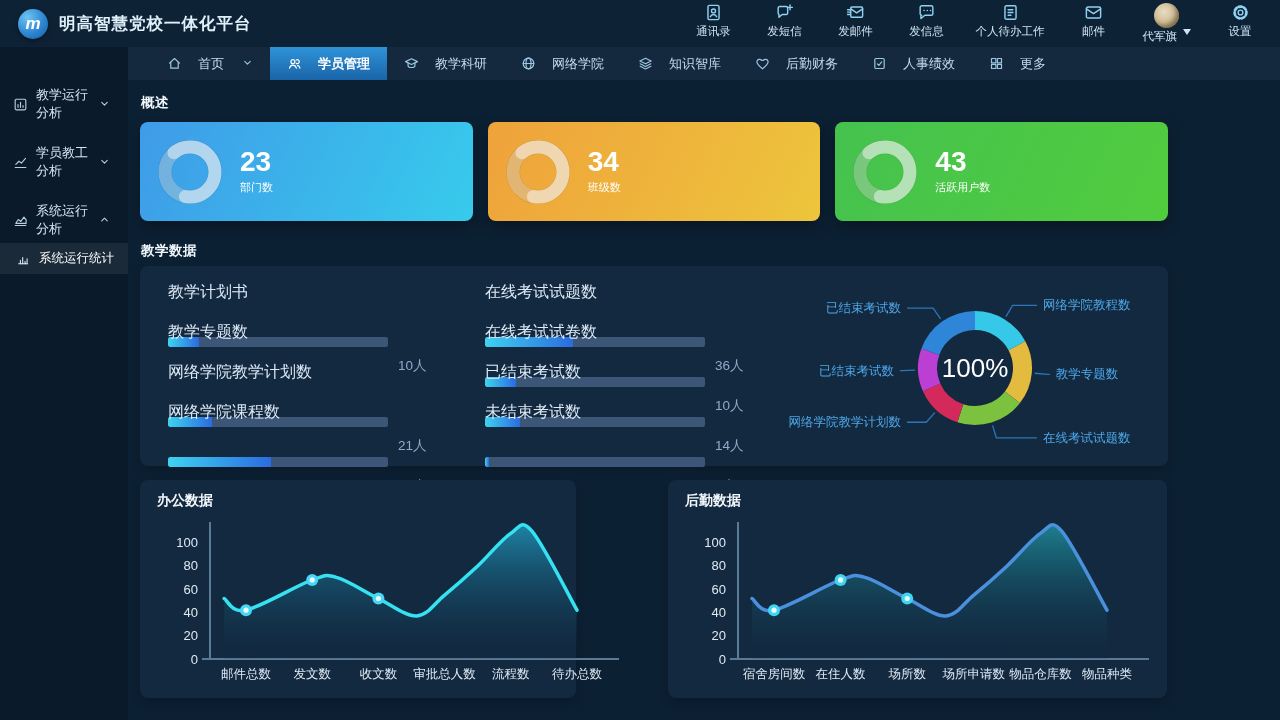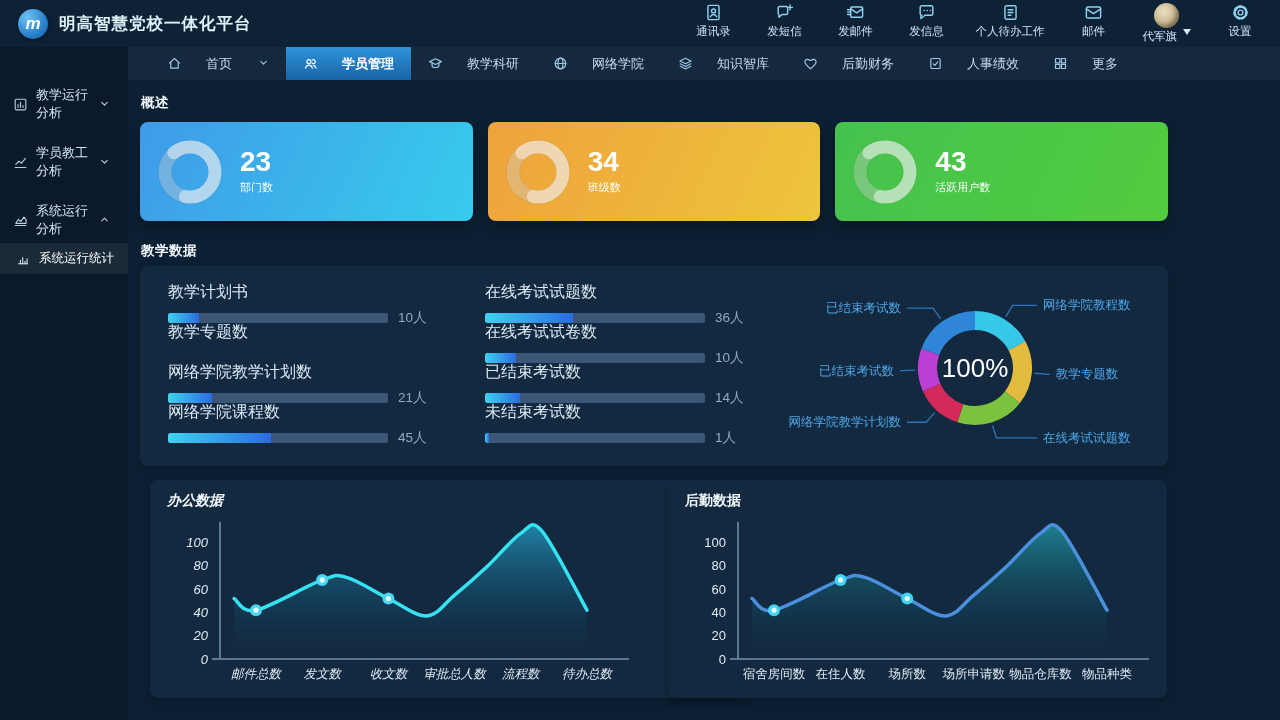--- a/index.html
+++ b/index.html
@@ -34,21 +34,21 @@
                 padding:0 10px 0 13px; color:#d5e4f0; font-size:13px; cursor:pointer; }
   .side-group .icn { color:#b9cede; margin-right:8px; flex:0 0 15px; }
   .side-group .chev { margin-left:auto; color:#9db6ca; }
   .side-sub { position:absolute; left:0; top:196px; width:128px; height:31px; display:flex; align-items:center;
               padding:0 10px 0 16px; background:rgba(255,255,255,.07); color:#fff; font-size:12.5px; cursor:pointer; }
   .side-sub .icn { color:#e2eef8; margin-right:9px; flex:0 0 14px; }
 
   
   .navbar { position:absolute; left:128px; top:47px; width:1152px; height:33px;
             background:#15293e; display:flex; align-items:stretch; z-index:4; padding-left:22px; }
-  .nav-item { display:flex; align-items:center; gap:24px; padding:0 17px; font-size:13px;
+  .nav-item { display:flex; align-items:center; gap:16px; padding:0 17px; font-size:13px;
               color:#c6dcec; cursor:pointer; white-space:nowrap; }
   .nav-item .icn { color:#9cc6e2; }
   .nav-item.active { background:linear-gradient(180deg,#2f93d8,#1a64a8); color:#fff; font-weight:bold; }
   .nav-item.active .icn { color:#fff; }
   .nav-chev { margin-left:2px; color:#9db6ca; }
 
   
   .content { position:absolute; left:128px; top:80px; width:1152px; height:640px; }
   .section-title { position:absolute; font-size:13.5px; color:#f0f6fb; font-weight:bold; letter-spacing:.5px; }
   #overview-title { left:13px; top:14px; }
@@ -57,32 +57,32 @@
   .cards { position:absolute; left:12px; top:42px; width:1028px; height:99px; display:flex; gap:15px; }
   .card { flex:1; border-radius:8px; display:flex; align-items:center; padding:0 14px;
           box-shadow:0 6px 14px rgba(0,0,0,.3); position:relative; }
   .card-ring { flex:0 0 72px; }
   .card-texts { margin-left:14px; display:flex; flex-direction:column; gap:4px; }
   .card-value { font-size:28px; font-weight:bold; color:#fff; line-height:1; }
   .card-label { font-size:11px; color:#fff; }
 
   .panel { position:absolute; background:#13293f; border-radius:8px; box-shadow:0 4px 10px rgba(0,0,0,.22); }
   #teach-panel { left:12px; top:186px; width:1028px; height:200px; }
-  #office-panel { left:22px; top:400px; width:598px; height:218px;font-style:italic; }
+  #office-panel { left:12px; top:400px; width:436px; height:218px; }
   #logi-panel   { left:540px; top:400px; width:499px; height:218px; }
 
   .bar-col { position:absolute; top:10px; width:300px; }
   #bar-col-left { left:28px; } #bar-col-right { left:345px; }
   .bar-group { height:40px; position:relative; }
   .bar-label { font-size:16px; color:#dce9f6; padding-top:6px; }
   .bar-row { display:flex; align-items:center; margin-top:6px; }
   .bar-track { width:220px; height:10px; background:#3c5678; border-radius:2px; overflow:hidden; }
   .bar-fill { height:100%; border-radius:2px 0 0 2px;
               background:linear-gradient(90deg,#3ed3f0,#2b6be0); }
-  .bar-value { font-size:13.5px; color:#93a9c9; margin-left:10px; white-space:nowrap; }
+  .bar-value { font-size:13.5px; color:#93a9c9; margin-left:10px; white-space:nowrap;margin-top:48px; }
 
   .donut-svg { position:absolute; left:645px; top:7px; }
   .donut-label { font-size:12.5px; fill:#4da6e8; }
   .donut-line { stroke:#2c76bc; stroke-width:1.3; fill:none; }
   .donut-center { font-size:26px; fill:#fff; }
 
   .panel-title { position:absolute; left:17px; top:12px; font-size:14px; color:#f2f7fb; font-weight:bold; }
   .chart-svg { position:absolute; left:0; top:0; }
   .ytick { font-size:13px; fill:#dfeaf4; }
   .xtick { font-size:12.5px; fill:#dfeaf4; }

